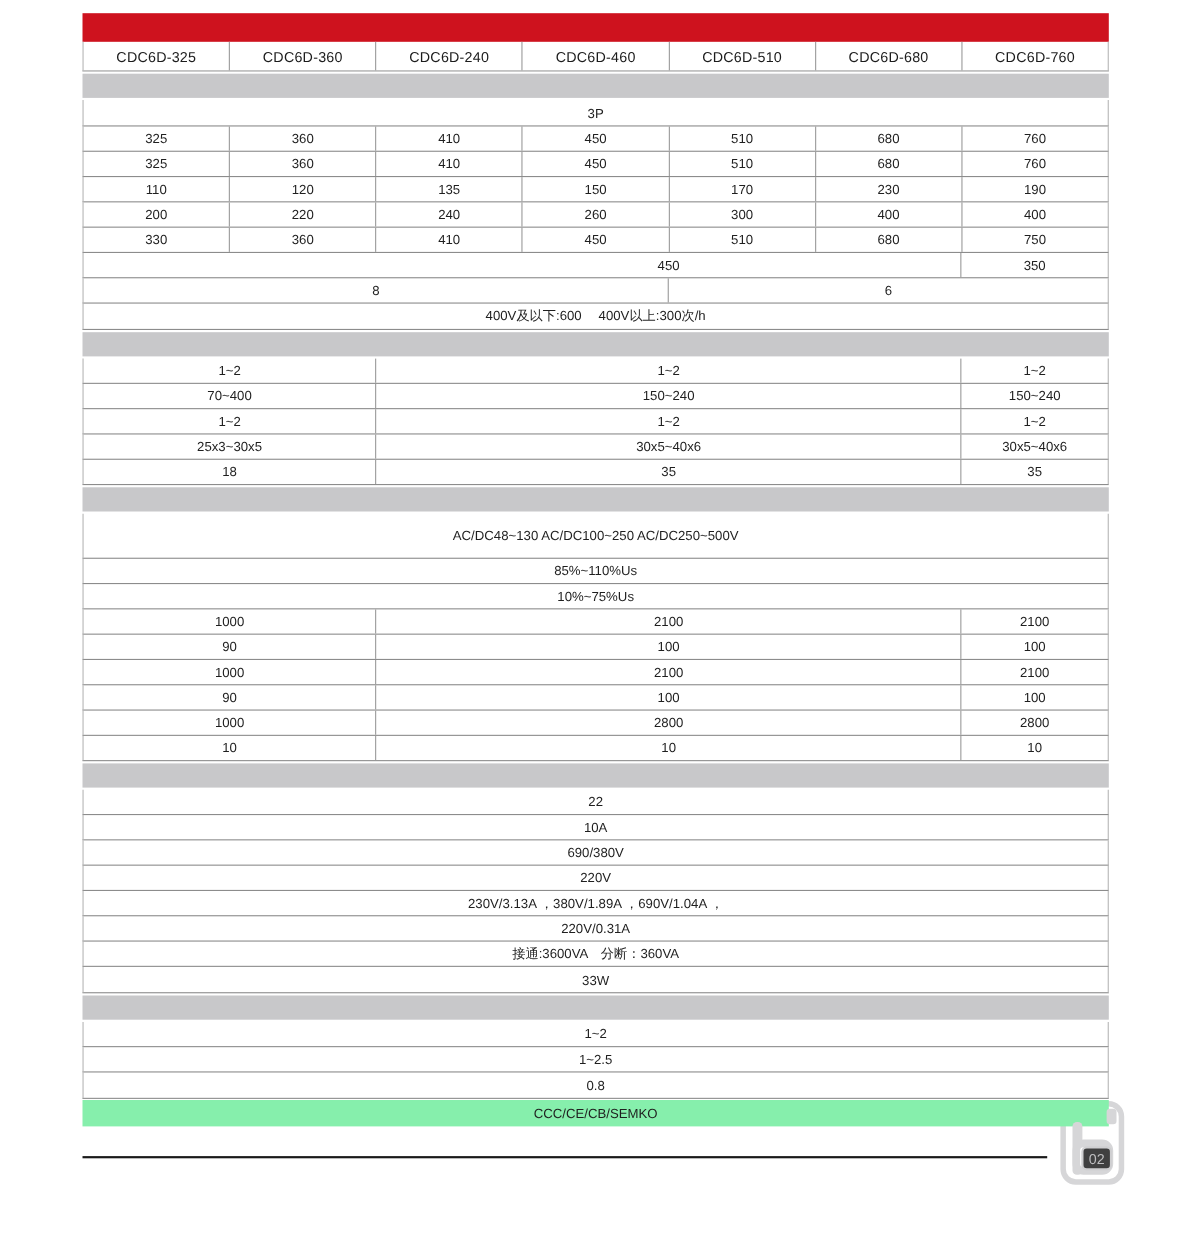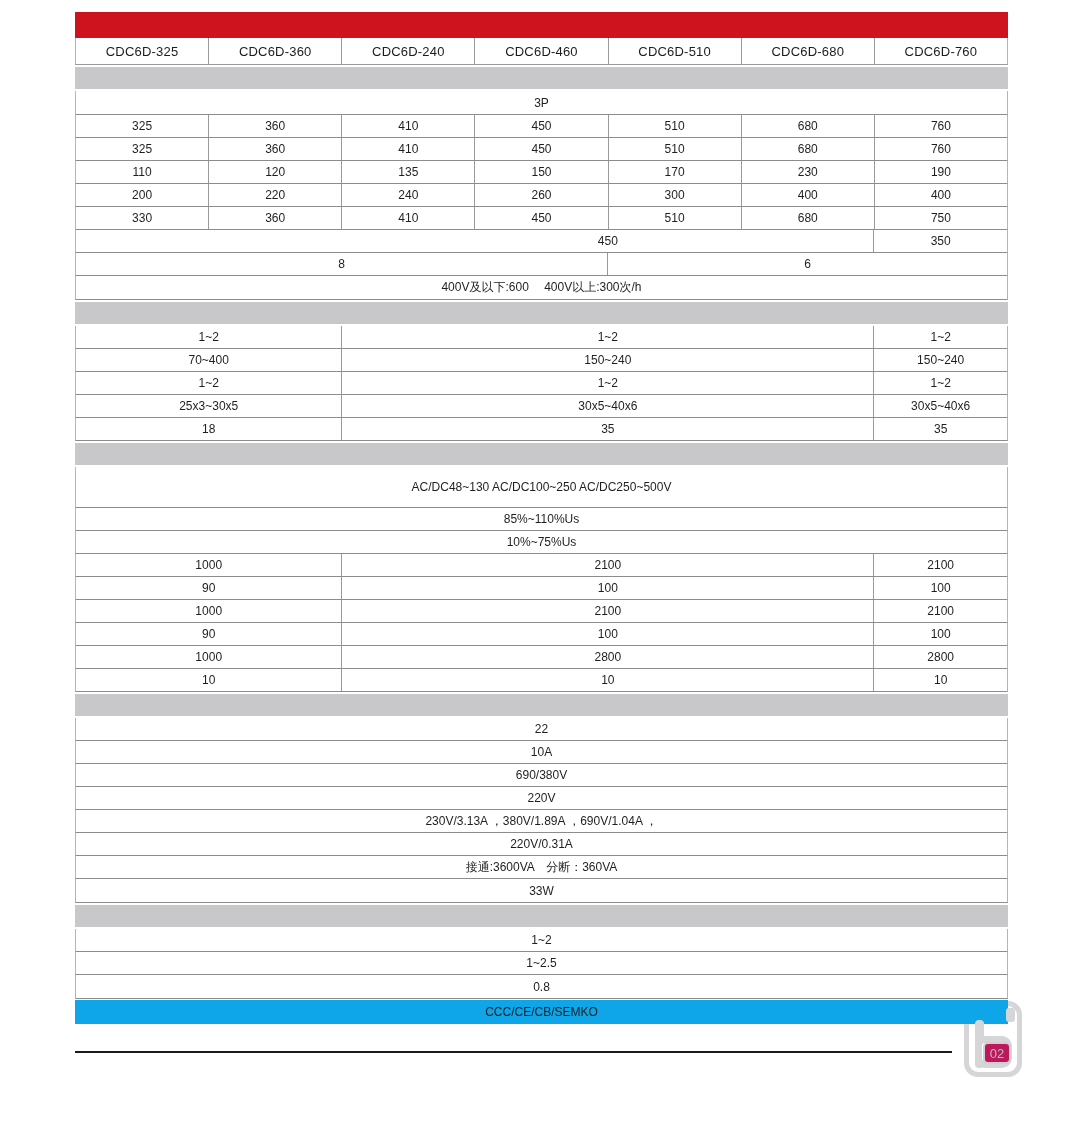--- a/index.html
+++ b/index.html
@@ -35,21 +35,21 @@
   }
 
   .row {
     display:flex; height:23px;
     border-bottom:1px solid #8c8c8c;
     border-left:1px solid #b5b5b5; border-right:1px solid #b5b5b5;
     background:transparent;
   }
   .row.tall { height:41px; }
   .row.h24 { height:24px; }
-  .row.grayrow { background:#0ea5e9; border-left:none; border-right:none; border-bottom:none; margin-top:1px; }
+  .row.grayrow { background:#86efac; border-left:none; border-right:none; border-bottom:none; margin-top:1px; }
   .cell {
     flex:1; display:flex; align-items:center; justify-content:center;
     font-size:12px; color:#1f1f1f; white-space:pre;
     border-right:1px solid #9a9a9a; overflow:hidden;
   }
   .cell:last-child { border-right:none; }
   .row.full .cell { border-right:none; }
 
   .footer-rule {
     position:absolute; left:75px; top:1051px; width:877px; height:2px;
@@ -69,21 +69,21 @@
   .badge-stem {
     position:absolute; left:975px; top:1020px; width:9px; height:48px;
     background:#d6d6d8; border-radius:4px; z-index:2;
   }
   .badge-loop {
     position:absolute; left:975px; top:1036px; width:37px; height:32px;
     border:7px solid #d6d6d8; border-radius:10px; background:#ffffff; z-index:2;
   }
   .badge-num {
     position:absolute; left:983px; top:1042px; width:28px; height:22px;
-    background:#be185d; border:2px solid #cfcfd1; border-radius:5px;
+    background:#404040; border:2px solid #cfcfd1; border-radius:5px;
     display:flex; align-items:center; justify-content:center;
     font-size:13px; color:#bdbdbf; z-index:3;
   }
 </style>
 </head>
 <body>
 
 <div class="page">
 
   <div class="badge-outer"></div>

